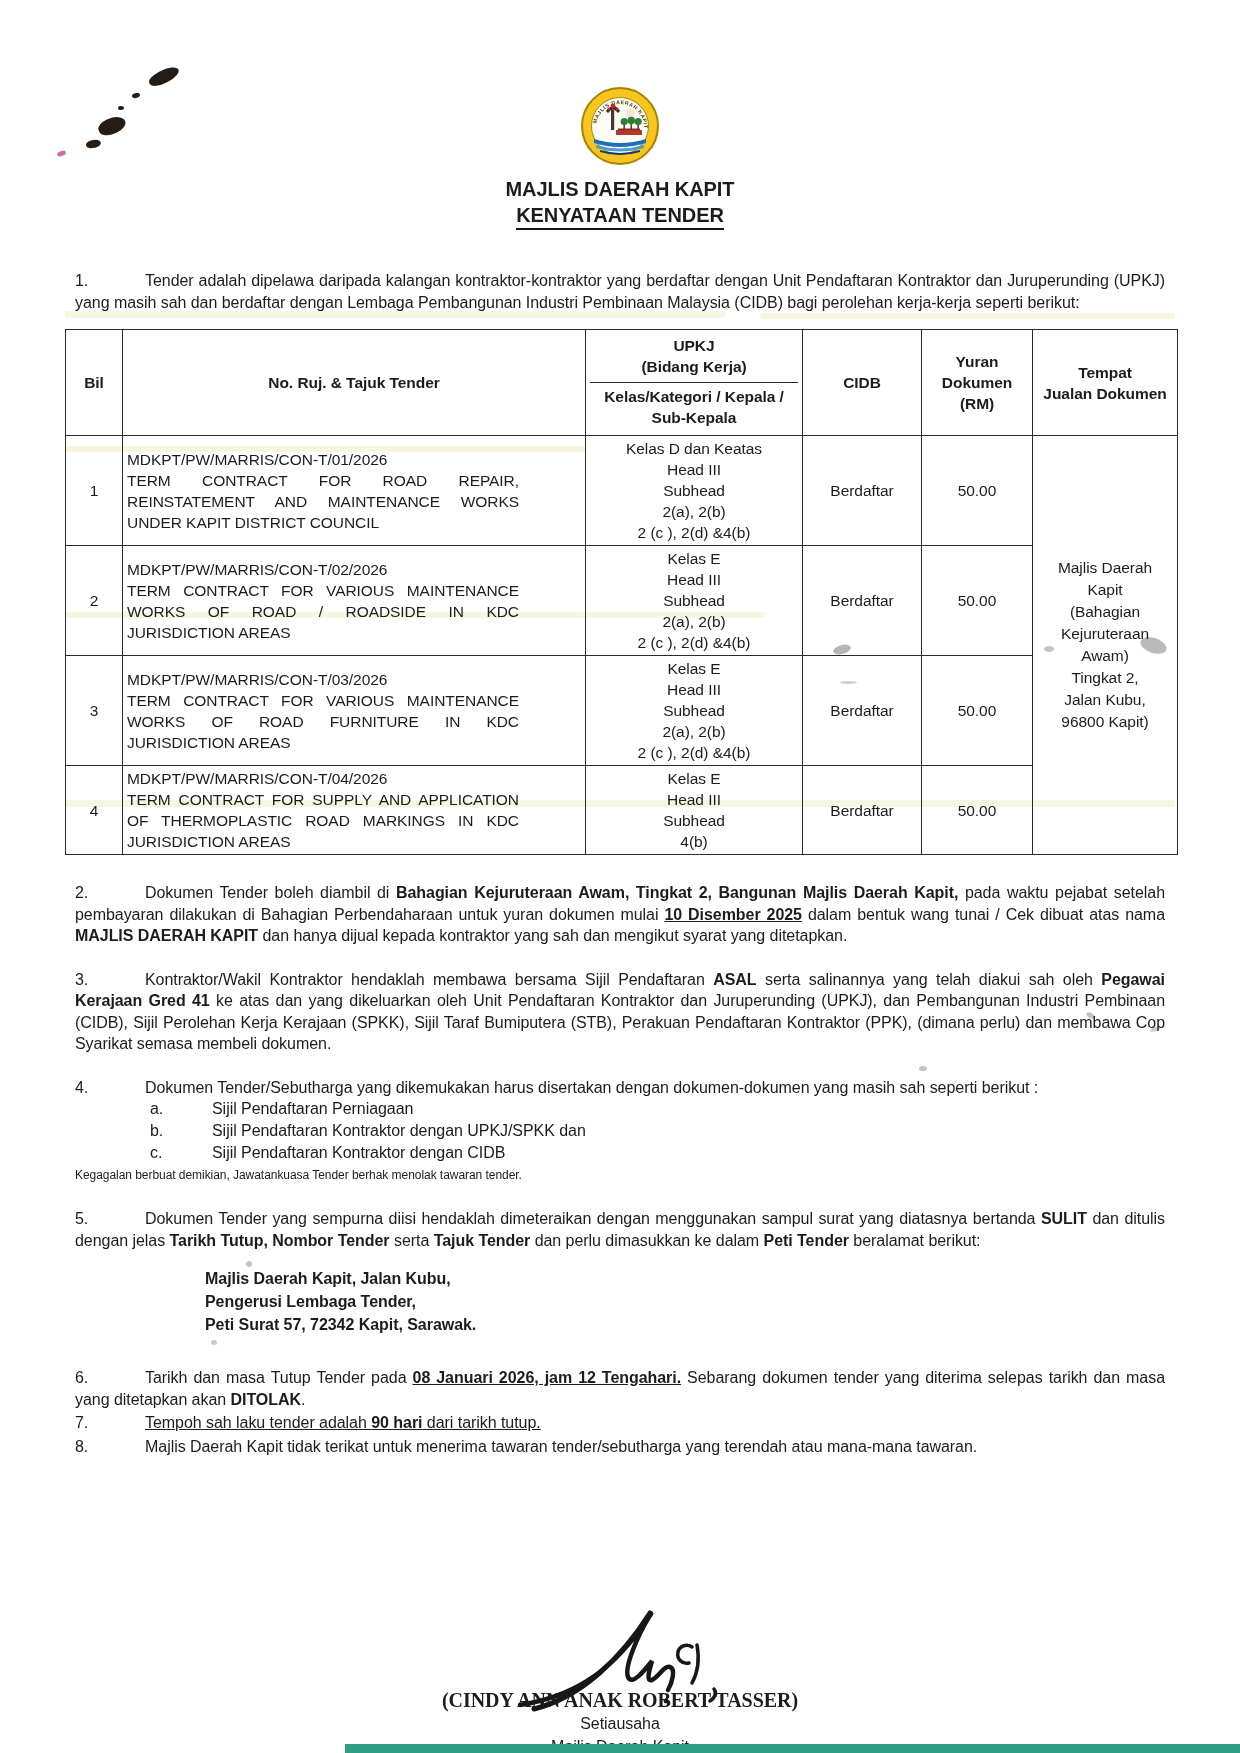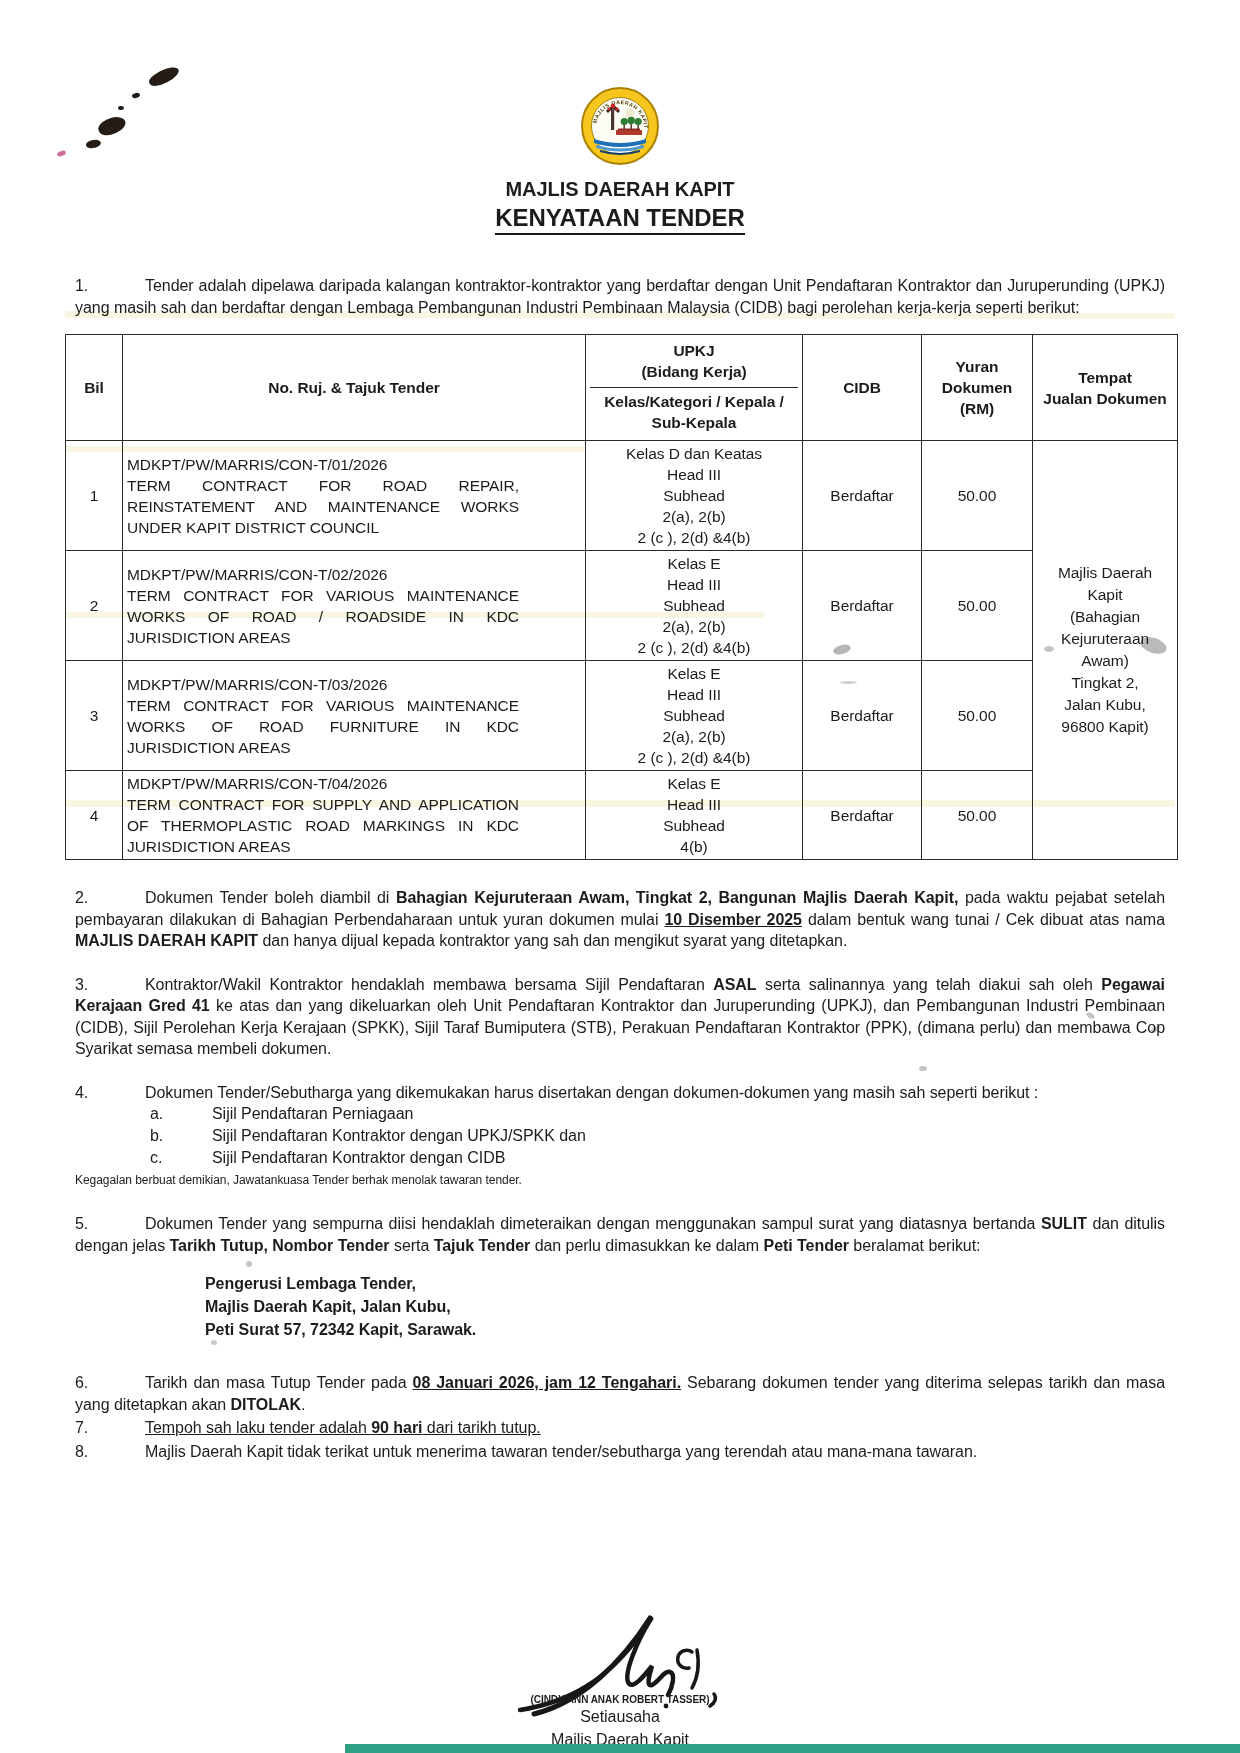--- a/index.html
+++ b/index.html
@@ -6,21 +6,21 @@
   .page{position:relative;width:1240px;height:1753px;background:#ffffff;overflow:hidden;
         font-family:"Liberation Sans",sans-serif;color:#1c1c1c;letter-spacing:-0.05px;}
   .content{position:relative;width:1090px;margin:0 auto 0 75px;padding-top:86px;}
   .b{font-weight:700;}
   .u{text-decoration:underline;}
 
   
   .logo-wrap{text-align:center;}
   .org-name{text-align:center;font-size:20px;font-weight:700;margin-top:8px;}
   .doc-title-wrap{text-align:center;margin-top:3px;}
-  .doc-title{display:inline-block;font-size:24px;font-weight:700;border-bottom:2.5px solid #151515;padding-bottom:1px;}
+  .doc-title{display:inline-block;font-size:20px;font-weight:700;border-bottom:2.5px solid #151515;padding-bottom:1px;}
 
   
   .para{font-size:16px;line-height:21.5px;text-align:justify;margin-top:22px;}
   .pnum{display:inline-block;width:70px;}
   .sub-item{font-size:16px;line-height:22px;margin-left:75px;}
   .sub-label{display:inline-block;width:62px;}
   .plain-line{font-size:12px;line-height:22px;}
   .address{margin-top:16px;margin-left:130px;font-weight:700;font-size:16px;line-height:23px;}
 
   
@@ -35,21 +35,21 @@
   .upkj-sub{padding:3px 2px 5px;}
   td.bil,td.cidb,td.yuran{text-align:center;}
   td.ruj{padding:4px 8px;}
   .ruj-title{text-align:justify;width:392px;}
   td.upkj{text-align:center;}
   td.tempat{text-align:center;line-height:22px;}
 
   
   .sig-block{text-align:center;margin-top:0;}
   .sig-svg{display:block;margin:148px auto -26px auto;}
-  .sig-name{font-size:10px;font-weight:700;}
+  .sig-name{font-size:20px;font-weight:700;font-family:Liberation Serif, serif;}
   .sig-role,.sig-org{font-size:16px;line-height:23px;}
 
   
   .inkmark{position:absolute;background:#241c15;border-radius:45% 60% 50% 55%;}
   .pinkmark{position:absolute;background:#cf6f9f;border-radius:50%;}
   .smudge{position:absolute;background:#9d9d9d;border-radius:50%;}
   .streak{position:absolute;background:rgba(233,223,152,0.30);border-radius:3px;}
   .scan-strip{position:absolute;left:345px;bottom:0;width:895px;height:9px;background:#2f9f85;}
 </style>
 </head>
@@ -261,22 +261,22 @@
     <div class="sub-item">
       <span class="sub-label">c.</span><span>Sijil Pendaftaran Kontraktor dengan CIDB</span>
     </div>
     <div class="plain-line">Kegagalan berbuat demikian, Jawatankuasa Tender berhak menolak tawaran tender.</div>
 
     <div class="para">
       <span class="pnum">5.</span><span><span>Dokumen Tender yang sempurna diisi hendaklah dimeteraikan dengan menggunakan sampul surat yang diatasnya bertanda </span><span class="b">SULIT</span><span> dan ditulis dengan jelas </span><span class="b">Tarikh Tutup, Nombor Tender</span><span> serta </span><span class="b">Tajuk Tender</span><span> dan perlu dimasukkan ke dalam </span><span class="b">Peti Tender</span><span> beralamat berikut:</span></span>
     </div>
 
     <div class="address">
+      <div>Majlis Daerah Kapit, Jalan Kubu,</div>
       <div>Pengerusi Lembaga Tender,</div>
-      <div>Majlis Daerah Kapit, Jalan Kubu,</div>
       <div>Peti Surat 57, 72342 Kapit, Sarawak.</div>
     </div>
 
     <div class="para" style="margin-top:31px;">
       <span class="pnum">6.</span><span><span>Tarikh dan masa Tutup Tender pada </span><span class="b u">08 Januari 2026, jam 12 Tengahari.</span><span> Sebarang dokumen tender yang diterima selepas tarikh dan masa yang ditetapkan akan </span><span class="b">DITOLAK</span><span>.</span></span>
     </div>
 
     <div class="para" style="margin-top:2px;text-decoration:underline;">
       <span class="pnum">7.</span><span><span>Tempoh sah laku tender adalah </span><span class="b">90 hari</span><span> dari tarikh tutup.</span></span>
     </div>

